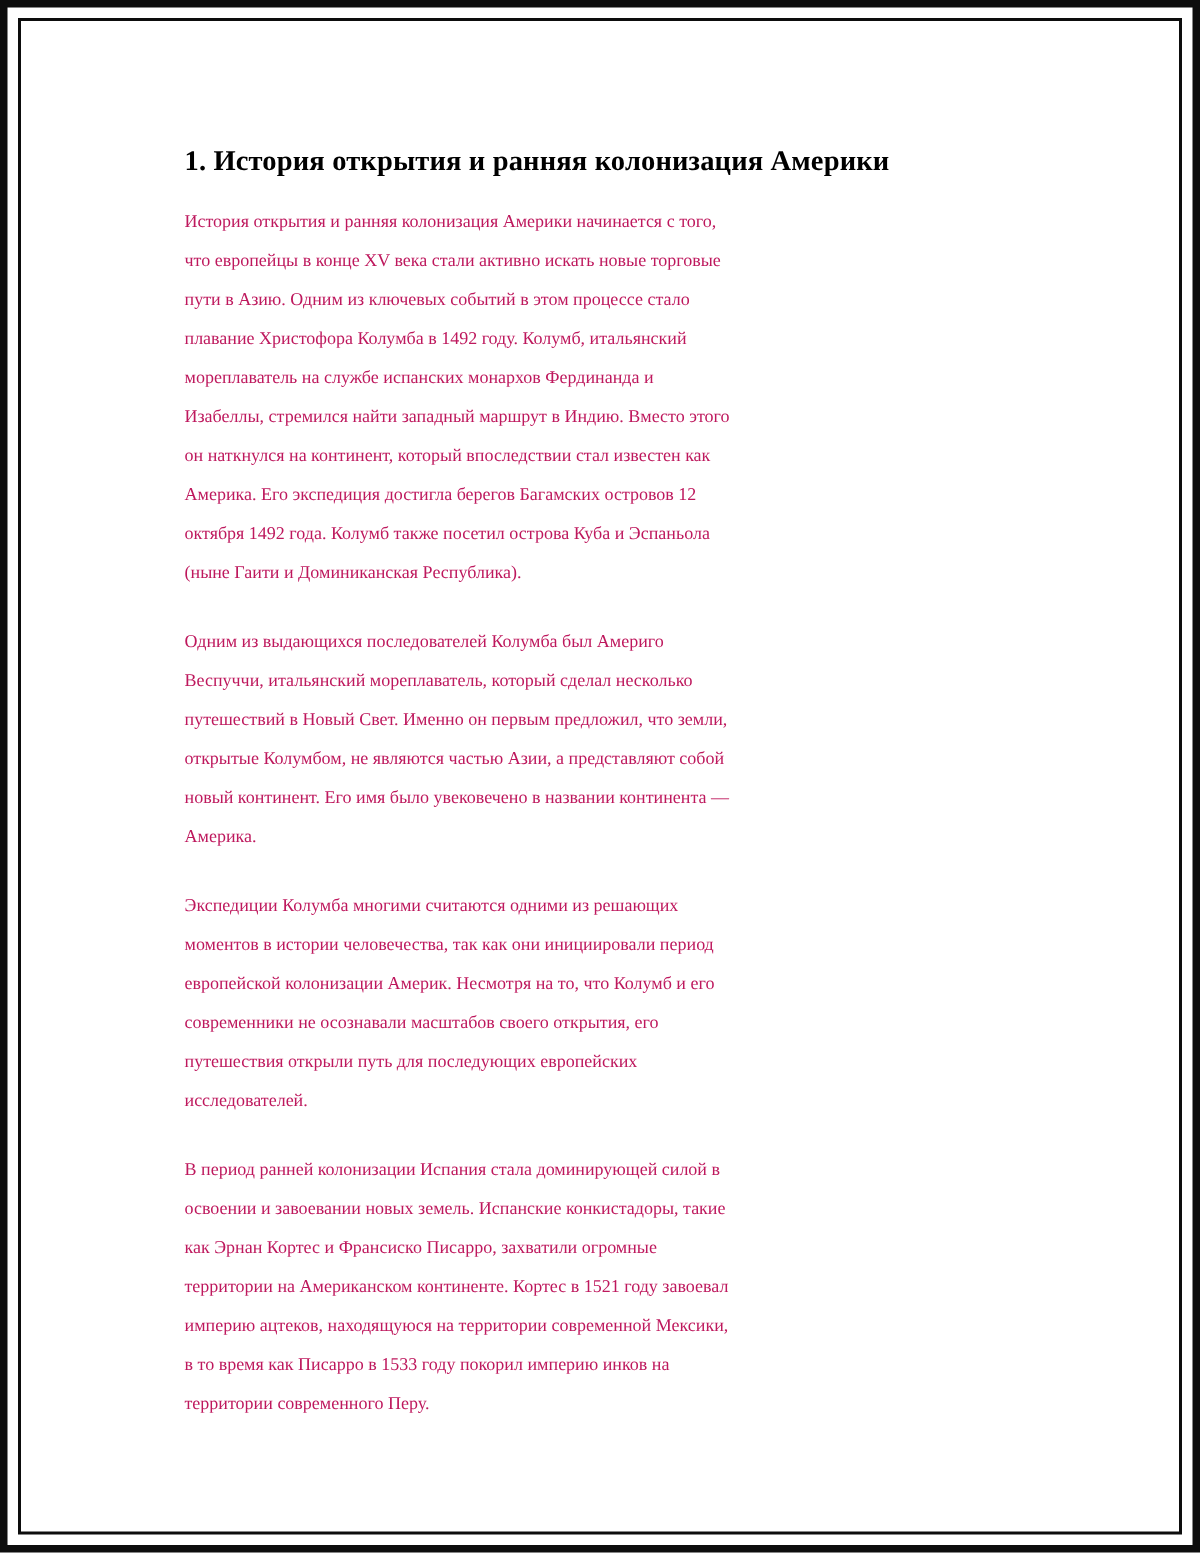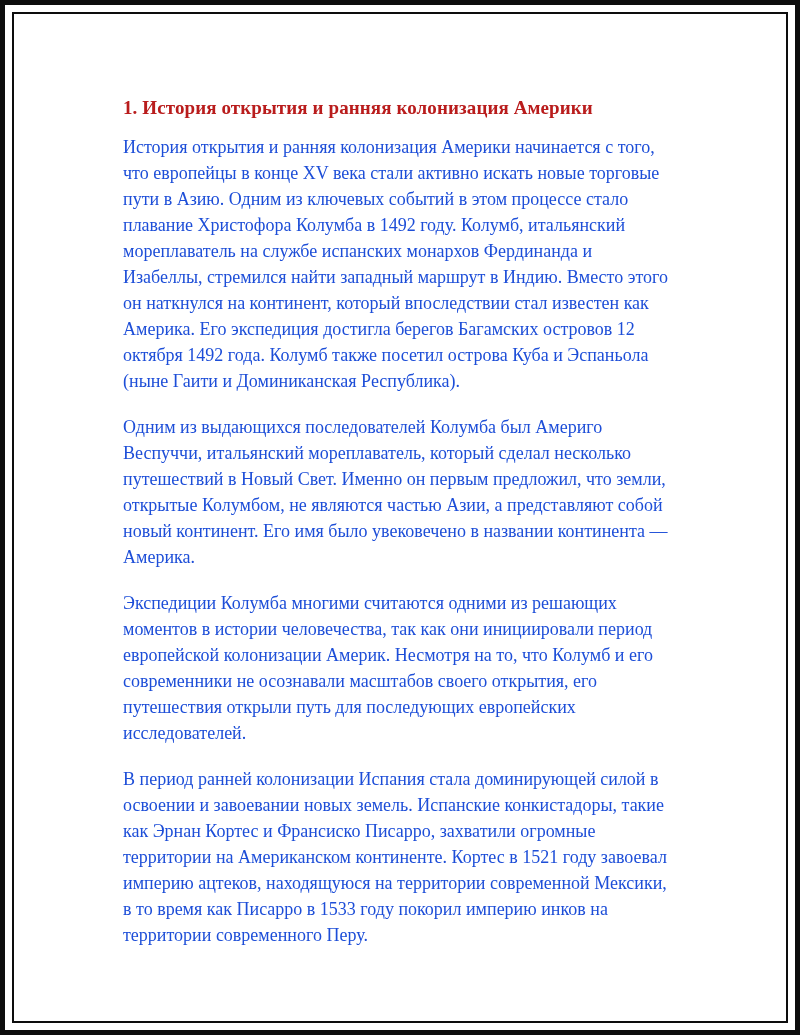--- a/index.html
+++ b/index.html
@@ -32,30 +32,30 @@
     position: absolute;
     left: 109px;
     top: 82px;
     width: 572px;
   }
   h1.section-heading {
     margin: 0 0 14px 0;
     font-size: 19px;
     line-height: 24px;
     font-weight: bold;
-    color: #b91c1c;
+    color: #000000;
     letter-spacing: 0.1px;
   }
   p.body-paragraph {
     margin: 0 0 20px 0;
-    font-size: 18px;
+    font-size: 12px;
     line-height: 26px;
     white-space: pre-line;
     text-align: left;
-    color: #1d4ed8;
+    color: #be185d;
   }
 </style>
 </head>
 <body>
 
 <div class="page-frame-outer">
   <div class="page-frame-inner">
     <div class="doc-content">
       <h1 class="section-heading">1. История открытия и ранняя колонизация Америки</h1>
       <p class="body-paragraph">История открытия и ранняя колонизация Америки начинается с того,

